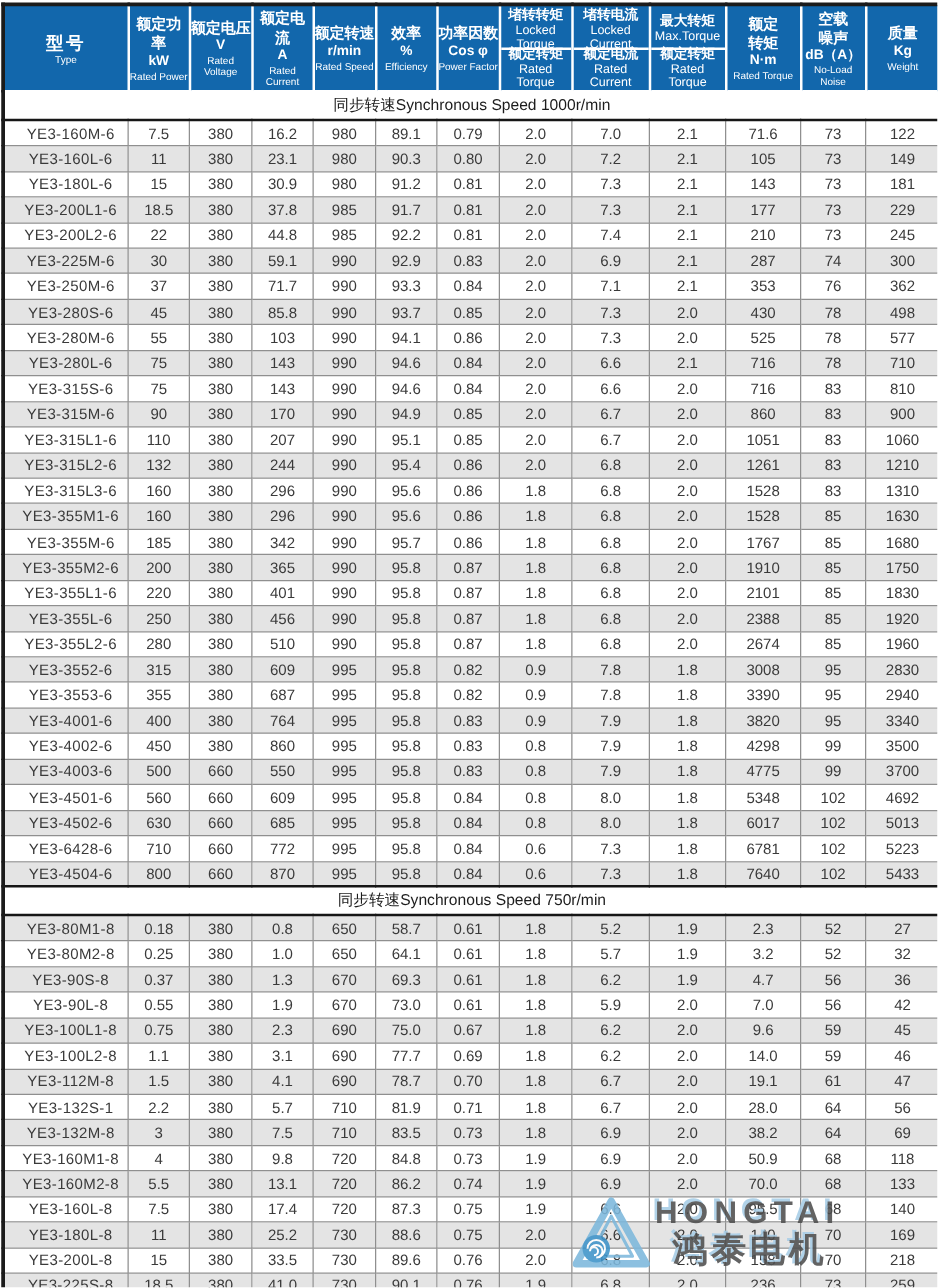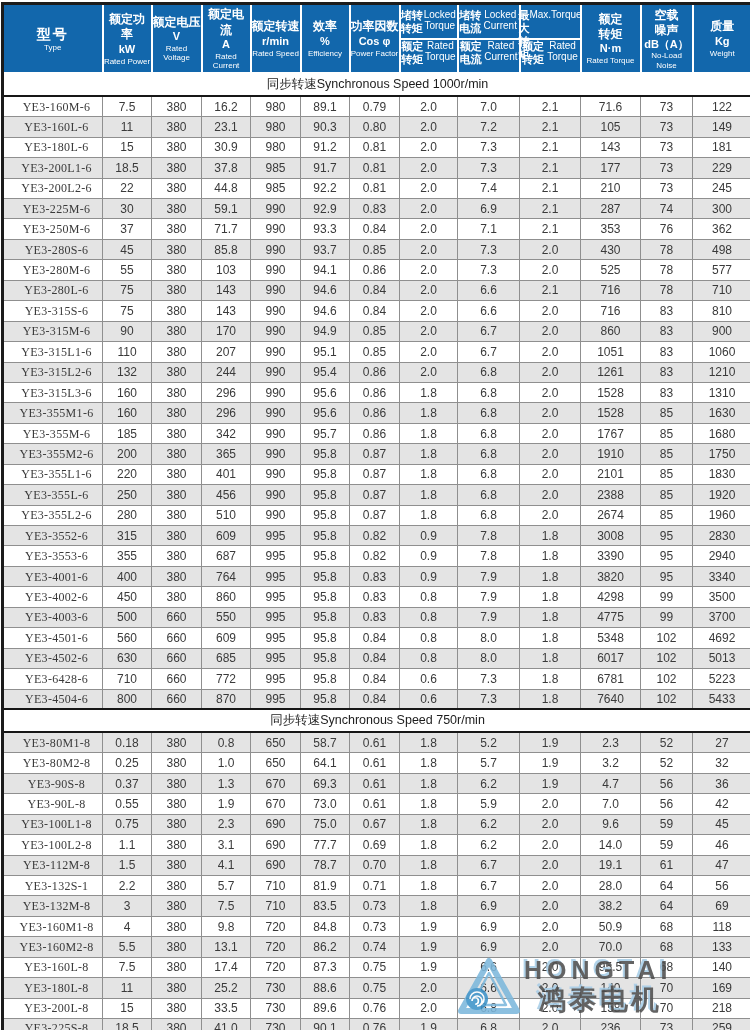--- a/index.html
+++ b/index.html
@@ -16,39 +16,39 @@
   thead th{
     background:#1267ac;color:#fff;border:2px solid #ffffff;
     padding:2px 0;vertical-align:middle;font-weight:normal;height:58px;
   }
   .h-zh{font-size:12px;font-weight:bold;line-height:1.3;}
   .h-zh.big{font-size:14px;letter-spacing:2px;}
   .h-zh2{font-size:12px;font-weight:bold;line-height:1.25;width:28px;margin:0 auto;}
   .h-unit{font-size:11px;font-weight:bold;line-height:1.25;}
   .h-en{font-size:8px;line-height:1.15;}
   th.split{padding:0;}
-  .s-top,.s-bot{height:29px;display:flex;flex-direction:row;justify-content:center;}
+  .s-top,.s-bot{height:29px;display:flex;flex-direction:column;justify-content:center;}
   .s-top{border-bottom:2px solid #ffffff;}
   .s-zh{font-size:11px;font-weight:bold;line-height:1.2;}
   .s-en{font-size:10px;line-height:1.1;}
   
   tr.section-row td{
     background:#ffffff;color:#1c1c1c;text-align:center;
     border-top:2px solid #161616;border-bottom:2px solid #161616;
     height:21px;font-size:12.5px;padding:0;
   }
   
   tbody.section-body tr.data{height:20.45px;}
   tbody.section-body tr.data td{
     border:1px solid #8f8f8f;font-size:12px;color:#3a3a3a;
     text-align:center;padding:0;line-height:1;background:#ffffff;
     white-space:nowrap;overflow:hidden;
   }
   tbody.section-body tr.stripe td{background:#e4e4e4;}
-  td.type-cell{text-align:left;padding-left:7px !important;font-size:12.5px;letter-spacing:0.3px;font-family:Liberation Serif, serif;}
+  td.type-cell{text-align:left;padding-left:7px !important;font-size:12.5px;letter-spacing:0.3px;}
   
   .watermark{
     position:absolute;left:458px;top:946px;width:290px;height:80px;
     display:flex;align-items:center;opacity:0.88;pointer-events:none;z-index:5;
   }
   .wm-logo{width:62px;height:58px;flex:0 0 auto;}
   .wm-text{margin-left:4px;}
   .wm-en{
     font-size:25px;font-weight:bold;letter-spacing:5px;color:#4e4e4e;
     text-shadow:-2px -2px 0 #a7cde7;line-height:1;white-space:nowrap;

